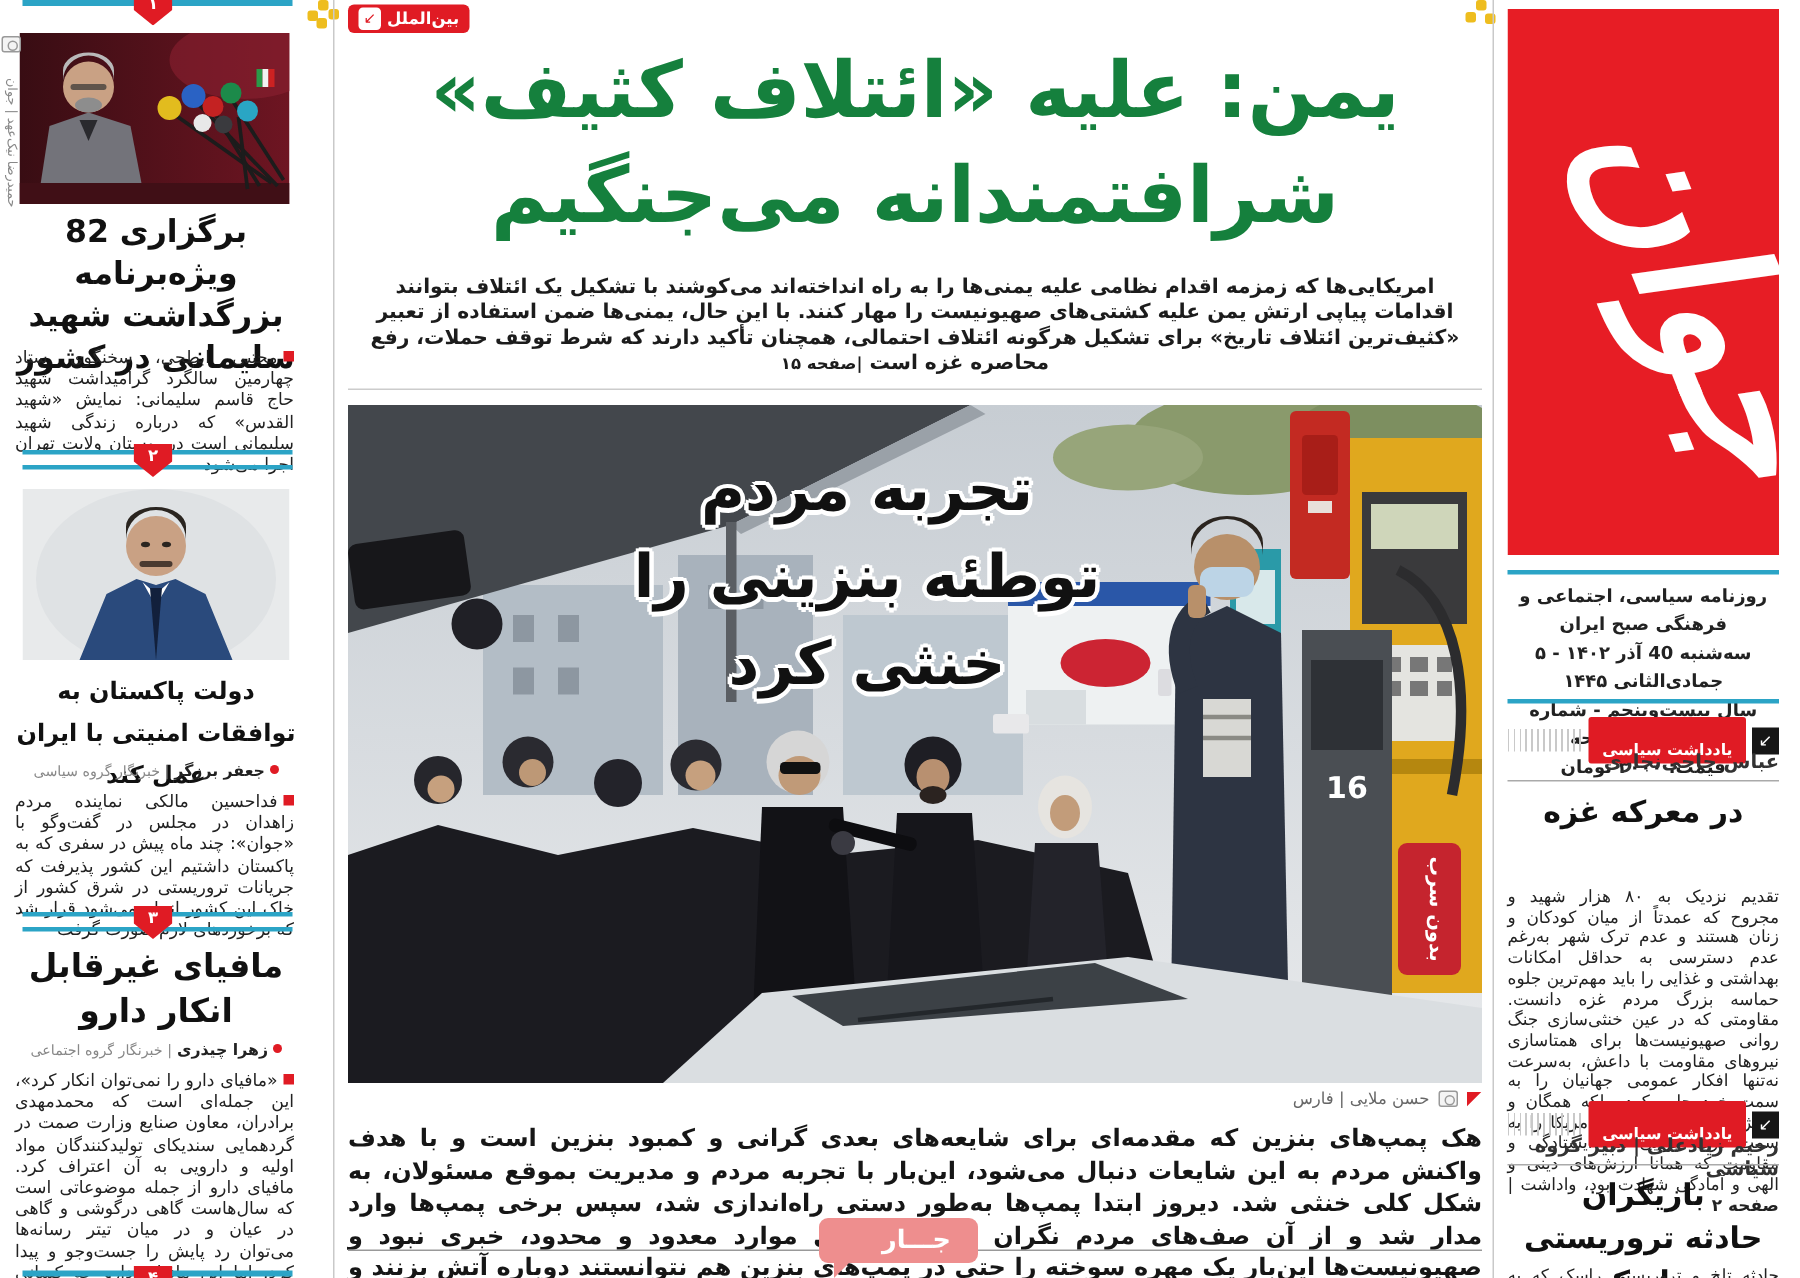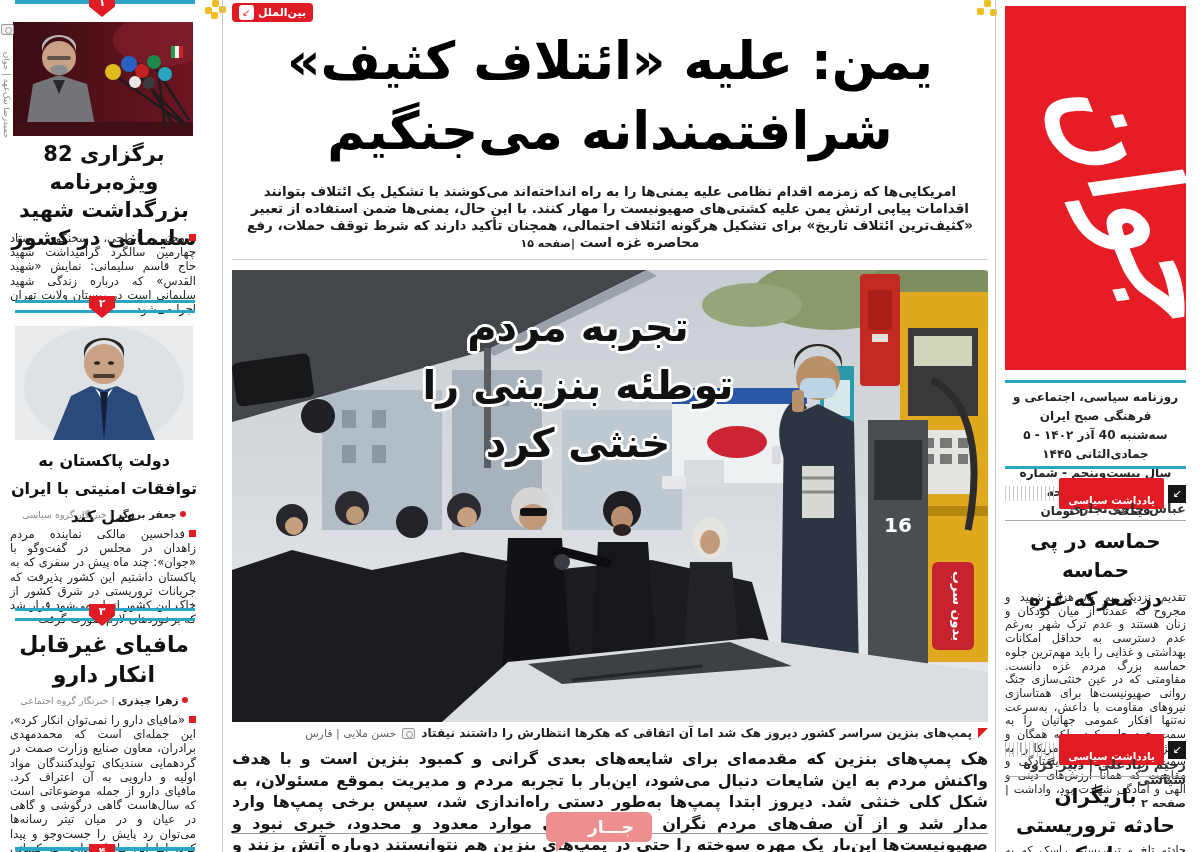--- a/index.html
+++ b/index.html
@@ -74,21 +74,20 @@
     <div class="teal-line" style="right:0;width:181px;top:466px;"></div>
 
     <div class="tag-row" style="right:0;top:478px;width:181px;">
       <span class="arrow-box">↙</span>
       <span class="red-tag">یادداشت سیاسی</span>
       <span class="barcode"></span>
     </div>
     <div class="abs note-author" style="right:0;top:501px;width:181px;">عباس حاجی‌نجاری</div>
     <div class="note-hr" style="right:0;width:181px;top:520px;"></div>
     <div class="abs" style="right:0;top:527px;width:181px;">
-      <div class="headline-sm" style="font-size:20px;line-height:29px;">حماسه در پی حماسه</div>
       <div class="headline-sm" style="font-size:20px;line-height:29px;">در معرکه غزه</div>
     </div>
     <div class="abs note-body" style="right:0;top:591px;width:181px;">
       <span>تقدیم نزدیک به ۸۰ هزار شهید و مجروح که عمدتاً از میان کودکان و زنان هستند و عدم ترک شهر به‌رغم عدم دسترسی به حداقل امکانات بهداشتی و غذایی را باید مهم‌ترین جلوه حماسه بزرگ مردم غزه دانست. مقاومتی که در عین خنثی‌سازی جنگ روانی صهیونیست‌ها برای همتاسازی نیروهای مقاومت با داعش، به‌سرعت نه‌تنها افکار عمومی جهانیان را به سمت خود جلب کرد، بلکه همگان و به‌ویژه جوانان در اروپا و امریکا را به سمت درک چرایی این ایستادگی و مقاومت که همانا ارزش‌های دینی و الهی و آمادگی شهادت بود، واداشت |</span>
       <b>صفحه ۲</b>
     </div>
 
     <div class="tag-row" style="right:0;top:734px;width:181px;">
       <span class="arrow-box">↙</span>
       <span class="red-tag">یادداشت سیاسی</span>
@@ -103,21 +102,21 @@
     <div class="abs note-body" style="right:0;top:844px;width:181px;">حادثه تلخ و تروریستی راسک که به شهادت ۱۱ تن از حافظان</div>
   </div>
 
   <div class="abs" style="right:212px;top:0;width:756px;height:852px;">
 
     <div class="abs" style="left:0;top:3px;display:flex;align-items:center;gap:4px;background:#e01b24;border-radius:4px;padding:2px 7px;direction:rtl;">
       <span style="color:#fff;font-size:11px;font-weight:bold;">بین‌الملل</span>
       <span style="width:15px;height:15px;background:#fff;border-radius:3px;color:#e01b24;font-size:10px;line-height:15px;text-align:center;">↙</span>
     </div>
 
-    <div class="abs" style="right:0;top:26px;width:756px;text-align:center;font-weight:900;font-size:52px;line-height:70px;color:#000000;">
+    <div class="abs" style="right:0;top:26px;width:756px;text-align:center;font-weight:900;font-size:52px;line-height:70px;color:#15803d;">
       <div>یمن: علیه «ائتلاف کثیف»</div>
       <div>شرافتمندانه می‌جنگیم</div>
     </div>
 
     <div class="abs" style="right:8px;top:183px;width:740px;text-align:center;font-size:13.5px;font-weight:bold;line-height:17px;color:#1c1c1c;">
       <span>امریکایی‌ها که زمزمه اقدام نظامی علیه یمنی‌ها را به راه انداخته‌اند می‌کوشند با تشکیل یک ائتلاف بتوانند اقدامات پیاپی ارتش یمن علیه کشتی‌های صهیونیست را مهار کنند. با این حال، یمنی‌ها ضمن استفاده از تعبیر «کثیف‌ترین ائتلاف تاریخ» برای تشکیل هرگونه ائتلاف احتمالی، همچنان تأکید دارند که شرط توقف حملات، رفع محاصره غزه است</span>
       <span style="font-size:11px;">|صفحه ۱۵</span>
     </div>
 
     <div class="note-hr" style="right:0;width:756px;top:259px;background:#ccc;"></div>
@@ -231,21 +230,20 @@
       </svg>
       
       <div class="overlay-title" style="right:220px;top:28px;width:380px;font-size:40px;line-height:58px;">
         <div>تجربه مردم</div>
         <div>توطئه بنزینی را خنثی کرد</div>
       </div>
     </div>
 
     <div class="abs" style="right:0;top:726px;width:756px;display:flex;align-items:center;gap:6px;direction:rtl;">
       <span style="width:10px;height:10px;background:#e01b24;clip-path:polygon(0 0,100% 0,0 100%);"></span>
-      <span style="font-size:12px;font-weight:bold;color:#222;">پمپ‌های بنزین سراسر کشور دیروز هک شد اما آن اتفاقی که هکرها انتظارش را داشتند نیفتاد</span>
       <span class="camera-icon"></span>
       <span style="font-size:11px;color:#666;">حسن ملایی | فارس</span>
     </div>
 
     <div class="abs" style="right:0;top:748px;width:756px;font-size:16px;font-weight:bold;line-height:21.5px;text-align:justify;color:#161616;">
       <span>هک پمپ‌های بنزین که مقدمه‌ای برای شایعه‌های بعدی گرانی و کمبود بنزین است و با هدف واکنش مردم به این شایعات دنبال می‌شود، این‌بار با تجربه مردم و مدیریت بموقع مسئولان، به شکل کلی خنثی شد. دیروز ابتدا پمپ‌ها به‌طور دستی راه‌اندازی شد، سپس برخی پمپ‌ها وارد مدار شد و از آن صف‌های مردم نگران هم جز برخی موارد معدود و محدود، خبری نبود و صهیونیست‌ها این‌بار یک مهره سوخته را حتی در پمپ‌های بنزین هم نتوانستند دوباره آتش بزنند و «گنجشک» آنان شکار شاهین مردم شد!</span>
       
     </div>
 
     <div class="note-hr" style="right:0;width:756px;top:833px;background:#999;"></div>

